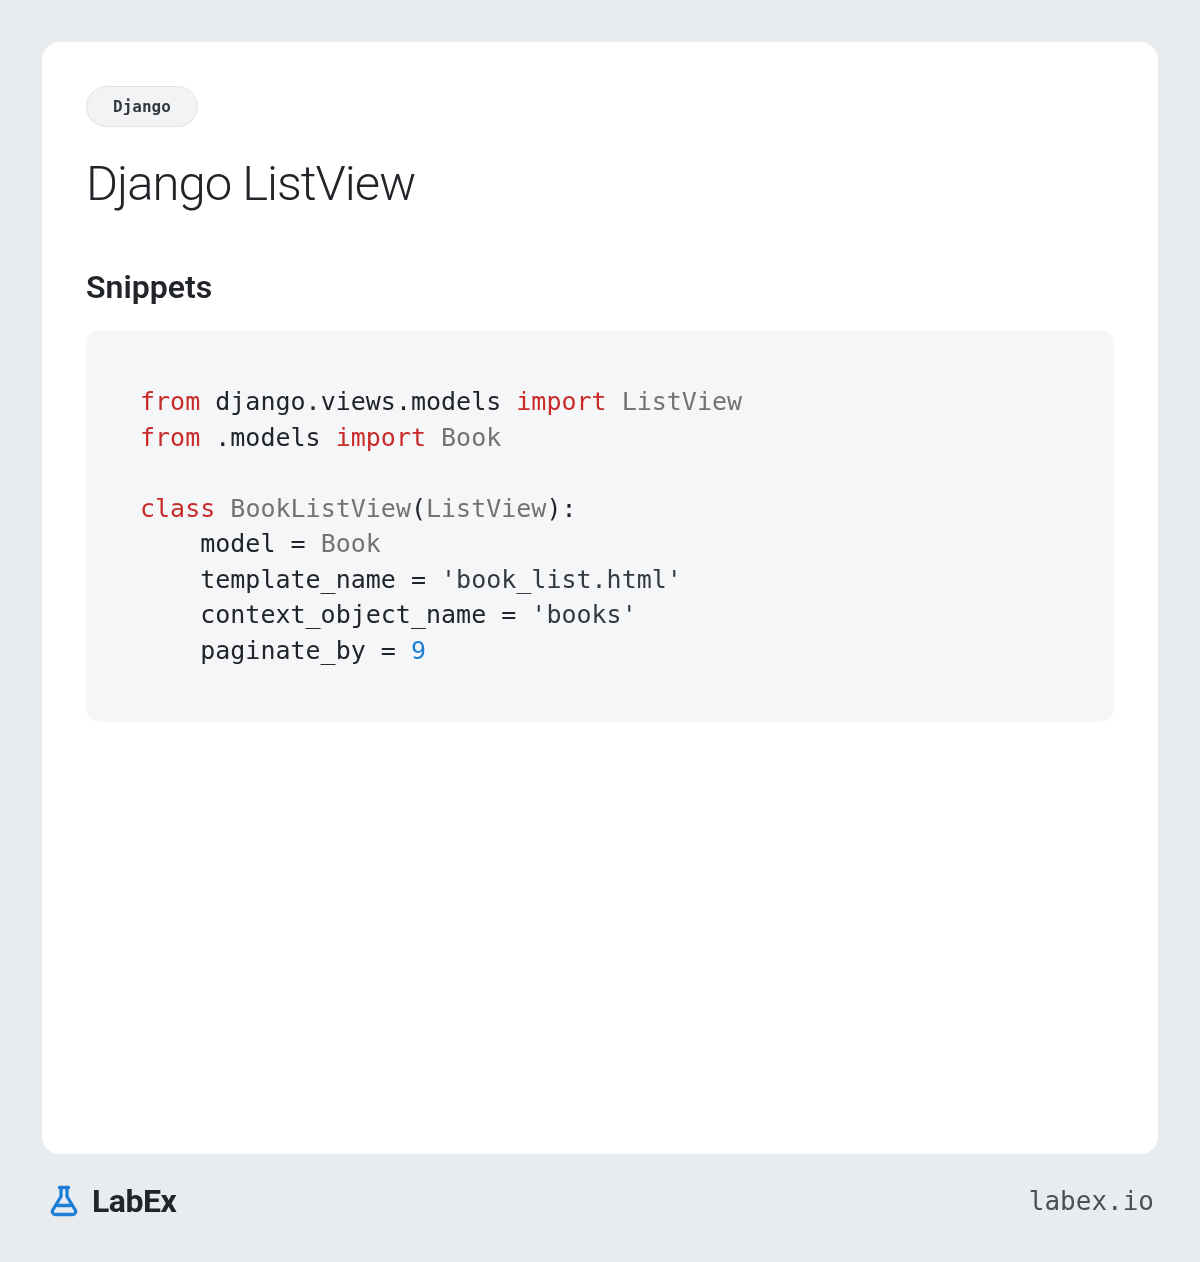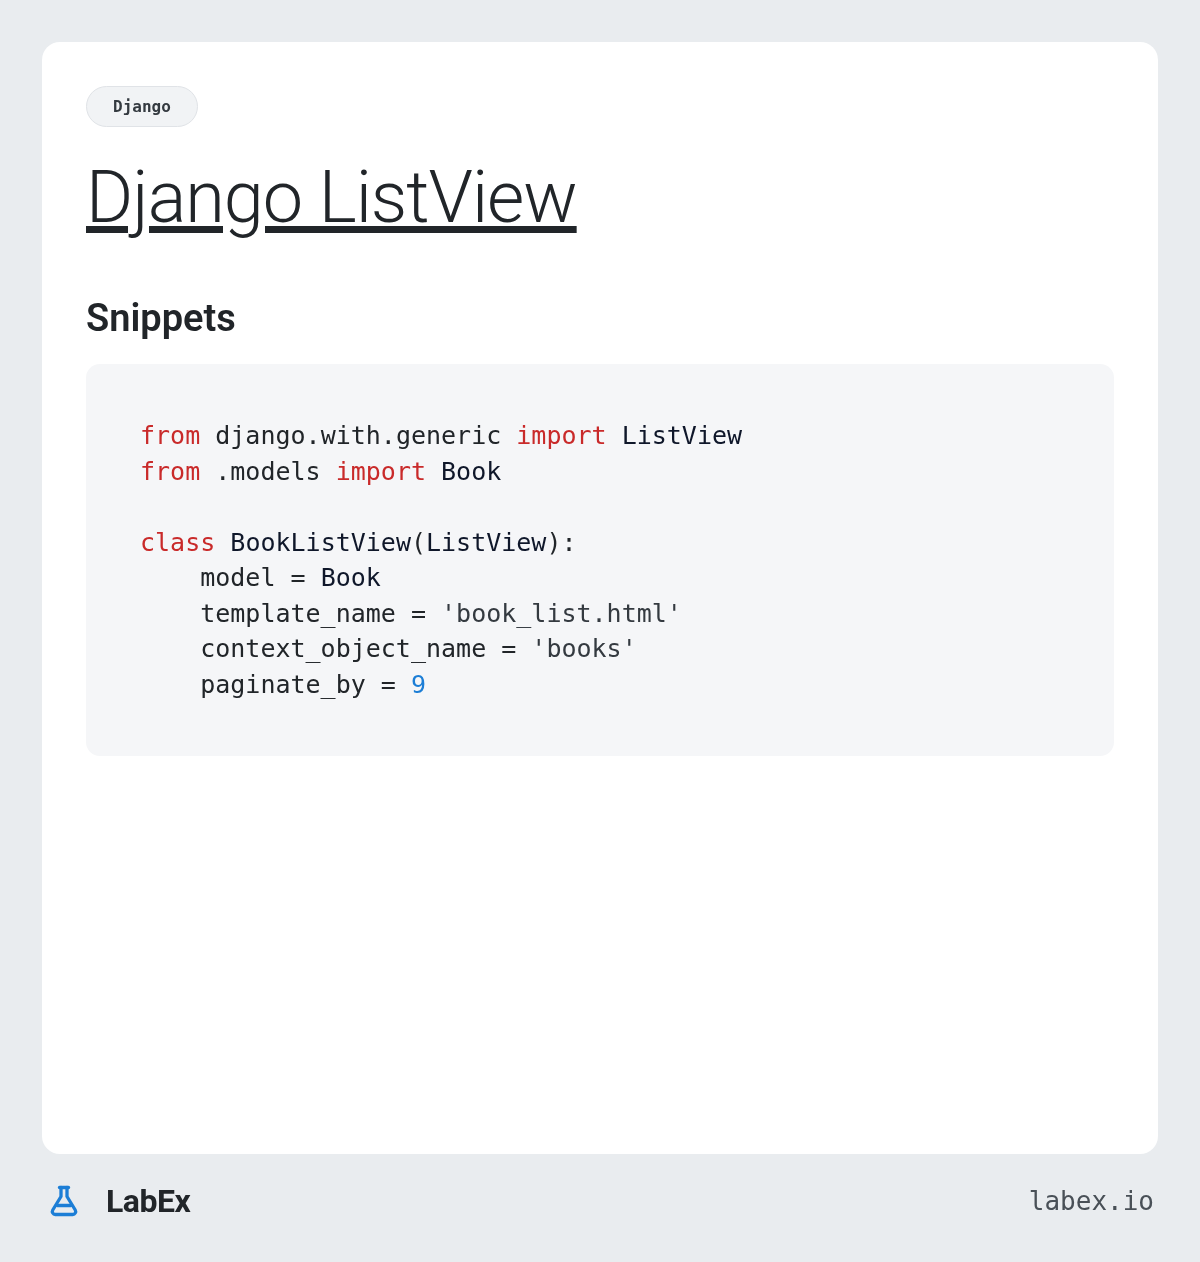--- a/index.html
+++ b/index.html
@@ -23,66 +23,65 @@
     background: #f1f3f5;
     border: 1px solid #e0e3e7;
     border-radius: 999px;
     padding: 10px 26px;
     font-family: ui-monospace, "SF Mono", Menlo, Consolas, monospace;
     font-size: 16px;
     font-weight: 600;
     color: #343a40;
   }
   h1.title {
-    font-size: 72px;
+    font-size: 49px;
     font-weight: 300;
     color: #212529;
     margin-top: 28px;
     letter-spacing: -1px;
-    text-decoration: underline;
   }
   p.desc {
     font-family: ui-monospace, "SF Mono", Menlo, Consolas, monospace;
     font-size: 27px;
     color: #495057;
     line-height: 1.55;
     margin-top: 46px;
   }
   h2.section {
-    font-size: 38px;
+    font-size: 32px;
     font-weight: 600;
     color: #212529;
     margin-top: 56px;
   }
   pre.code {
     background: #f5f6f8;
     border-radius: 14px;
     padding: 54px 54px;
     margin-top: 24px;
     font-family: ui-monospace, "SF Mono", Menlo, Consolas, monospace;
     font-size: 25px;
     line-height: 1.42;
     color: #212529;
     white-space: pre;
     overflow-x: auto;
   }
   .kw { color: #c92a2a; }
-  .cls { color: #0f172a; }
+  .cls { color: #737373; }
   .num { color: #1c7ed6; }
   .str { color: #343a40; }
   .footer {
     display: flex;
     align-items: center;
     justify-content: space-between;
     padding: 28px 4px 0 4px;
   }
   .logo {
     display: flex;
     align-items: center;
-    gap: 24px;
+    gap: 10px;
   }
   .logo-text {
     font-size: 32px;
     font-weight: 700;
     color: #212529;
     letter-spacing: -0.5px;
   }
   .site {
     font-family: ui-monospace, "SF Mono", Menlo, Consolas, monospace;
     font-size: 26px;
@@ -93,21 +92,21 @@
     height: 36px;
   }
 </style>
 </head>
 <body>
 
 <div class="card">
   <span class="tag">Django</span>
   <h1 class="title">Django ListView</h1>
   <h2 class="section">Snippets</h2>
-  <pre class="code"><span class="kw">from</span><span> django.with.generic </span><span class="kw">import</span><span class="cls"> ListView</span>
+  <pre class="code"><span class="kw">from</span><span> django.views.models </span><span class="kw">import</span><span class="cls"> ListView</span>
 <span class="kw">from</span><span> .models </span><span class="kw">import</span><span class="cls"> Book</span>
 
 <span class="kw">class</span><span> </span><span class="cls">BookListView</span><span>(</span><span class="cls">ListView</span><span>):</span>
 <span>    model = </span><span class="cls">Book</span>
 <span>    template_name = </span><span class="str">'book_list.html'</span>
 <span>    context_object_name = </span><span class="str">'books'</span>
 <span>    paginate_by = </span><span class="num">9</span></pre>
 </div>
 
 <div class="footer">

